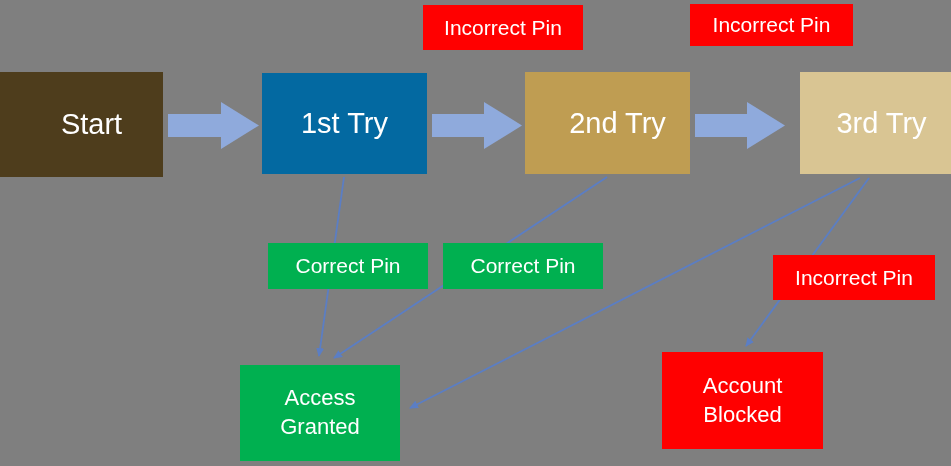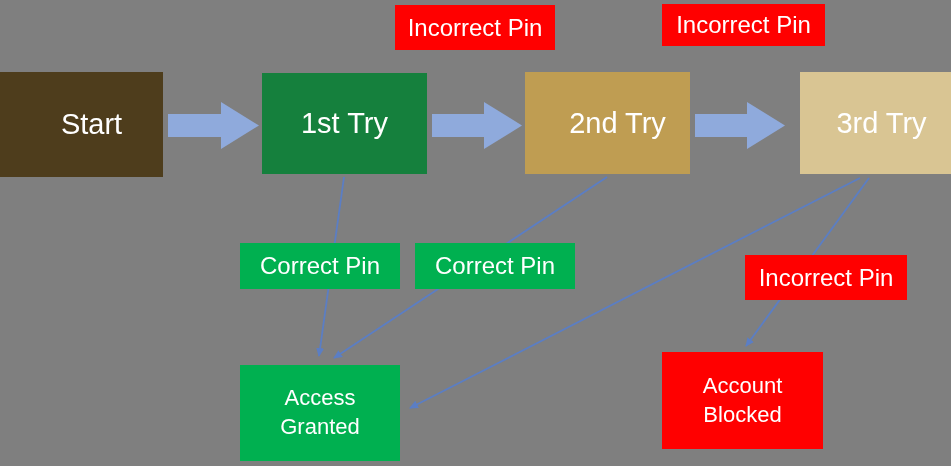--- a/index.html
+++ b/index.html
@@ -6,21 +6,21 @@
   html,body { background:#7f7f7f; }
   #canvas {
     position:relative; width:951px; height:466px; overflow:hidden;
     font-family:"Liberation Sans", sans-serif;
   }
   .box {
     position:absolute; display:flex; align-items:center; justify-content:center;
     color:#ffffff; text-align:center; z-index:2;
   }
   .main-label { font-size:29px; }
-  .pin-label  { font-size:24px; }
+  .pin-label  { font-size:21px;margin-left:28px; }
   .end-label  { font-size:22px; line-height:1.3; padding:0 30px; }
   #svg-layer { position:absolute; left:0; top:0; z-index:1; }
 
   #box-start   { left:0;    top:72px;  width:163px; height:105px; }
   #box-try1    { left:262px; top:73px;  width:165px; height:101px; }
   #box-try2    { left:525px; top:72px;  width:165px; height:102px; }
   #box-try3    { left:788px; top:72px;  width:163px; height:102px; }
   #box-inc1    { left:395px; top:5px;   width:160px; height:45px; }
   #box-inc2    { left:662px; top:4px;   width:163px; height:42px; }
   #box-cor1    { left:240px; top:243px; width:160px; height:46px; }
@@ -48,21 +48,21 @@
     <line x1="344" y1="177" x2="319" y2="356" stroke-width="1.8" marker-end="url(#ah)" stroke="#5b7ec4"></line>
     <line x1="607" y1="177" x2="334" y2="358" stroke-width="1.8" marker-end="url(#ah)" stroke="#5b7ec4"></line>
     <line x1="860" y1="178" x2="410" y2="408" stroke-width="1.8" marker-end="url(#ah)" stroke="#5b7ec4"></line>
     <line x1="869" y1="178" x2="746" y2="346" stroke-width="1.8" marker-end="url(#ah)" stroke="#5b7ec4"></line>
   </svg>
 
   <div id="box-start" class="box main-label" style="background: rgb(78, 61, 28); padding-left: 20px;">
     <span>Start</span>
   </div>
 
-  <div id="box-try1" class="box main-label" style="background: #15803d;">
+  <div id="box-try1" class="box main-label" style="background: #0369a1;">
     <span>1st Try</span>
   </div>
 
   <div id="box-try2" class="box main-label" style="background: rgb(191, 157, 82); padding-left: 20px;">
     <span>2nd Try</span>
   </div>
 
   <div id="box-try3" class="box main-label" style="background: rgb(217, 197, 147); margin-left: 12px;">
     <span>3rd Try</span>
   </div>

